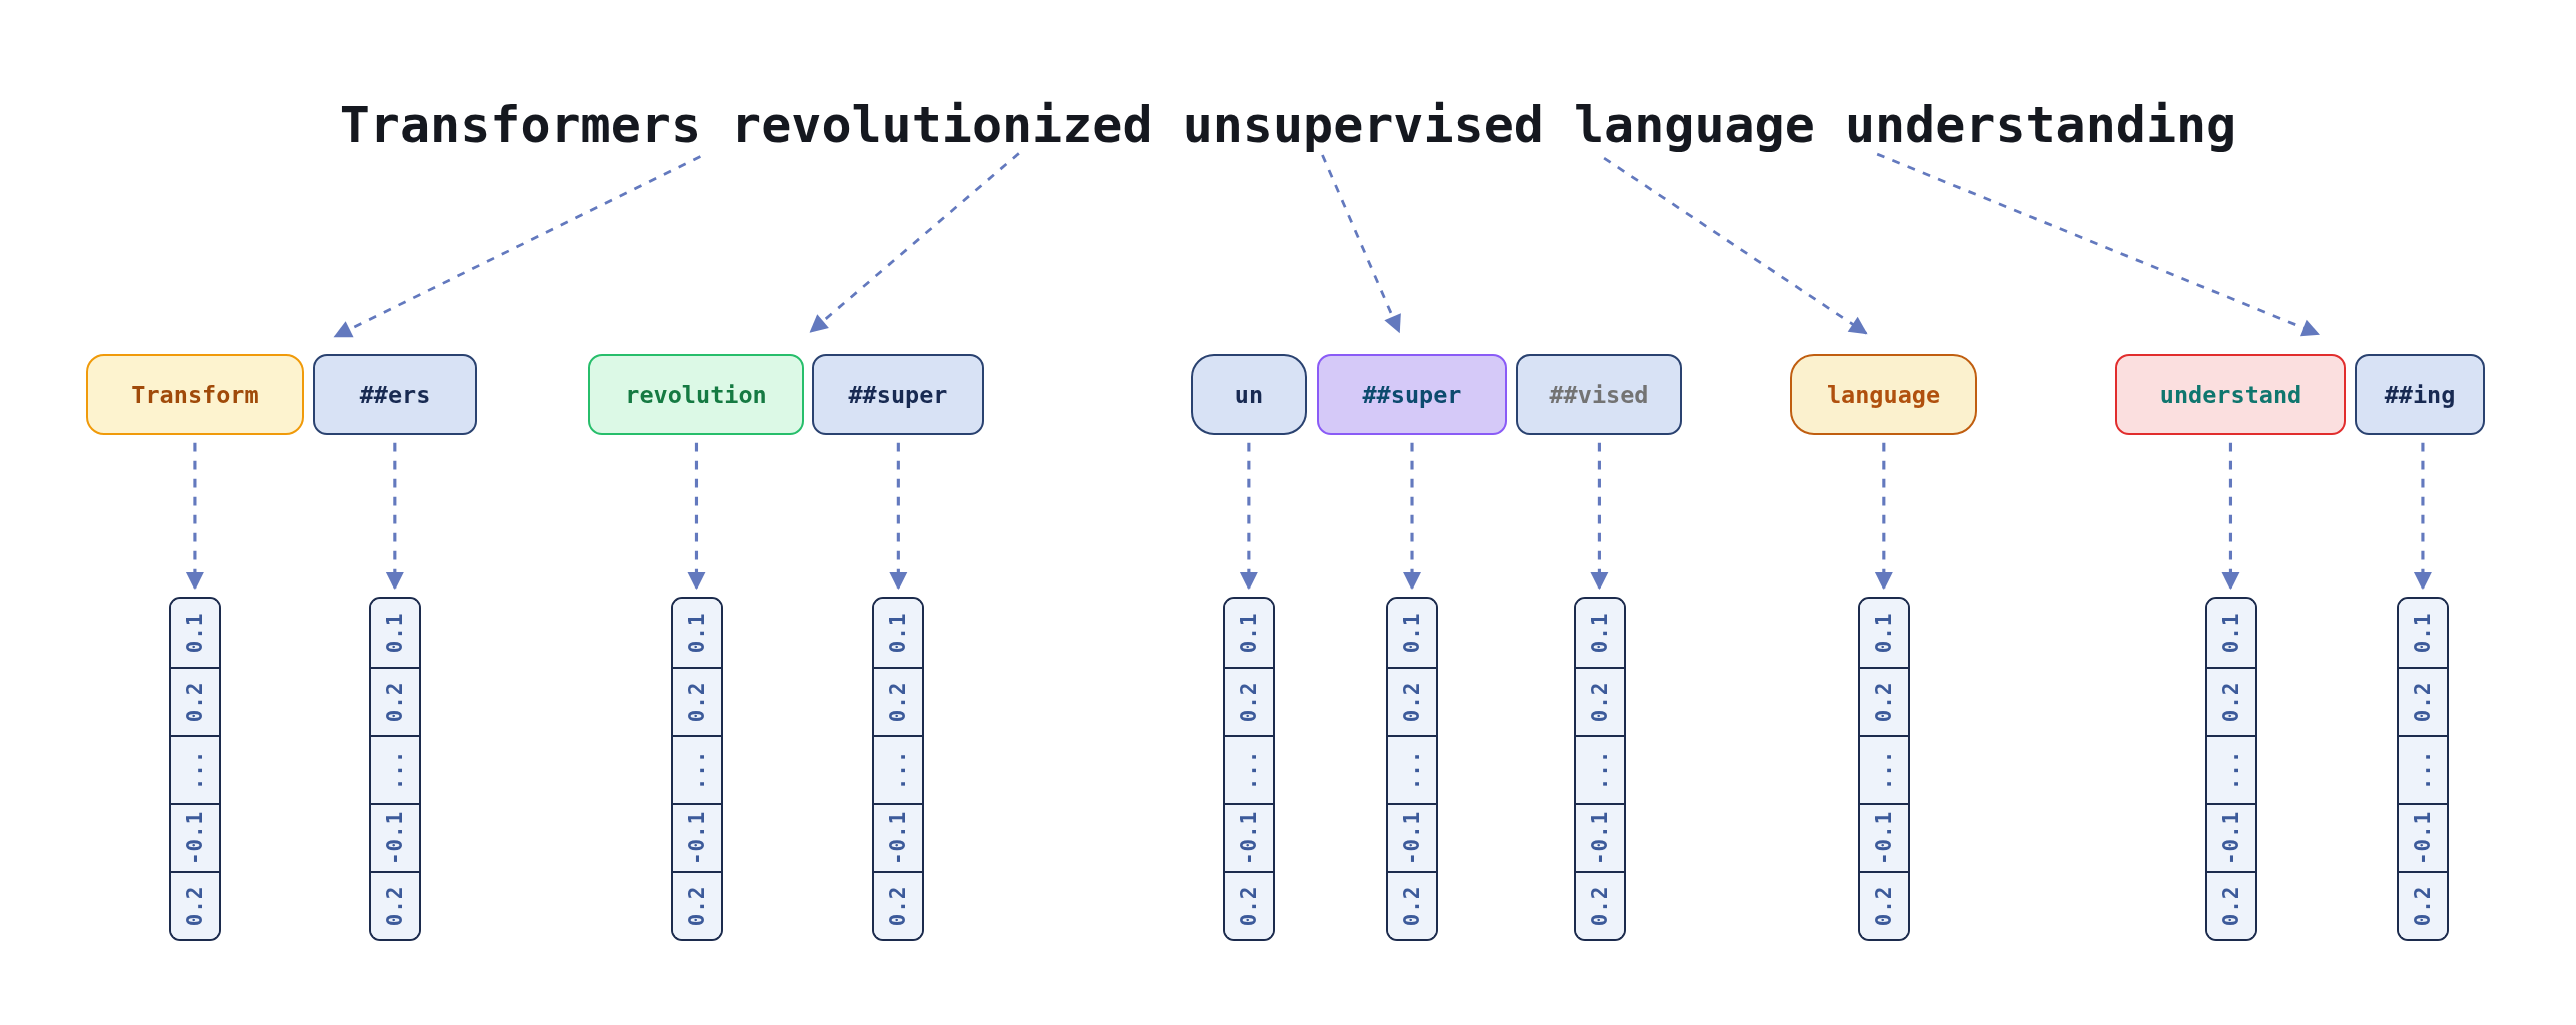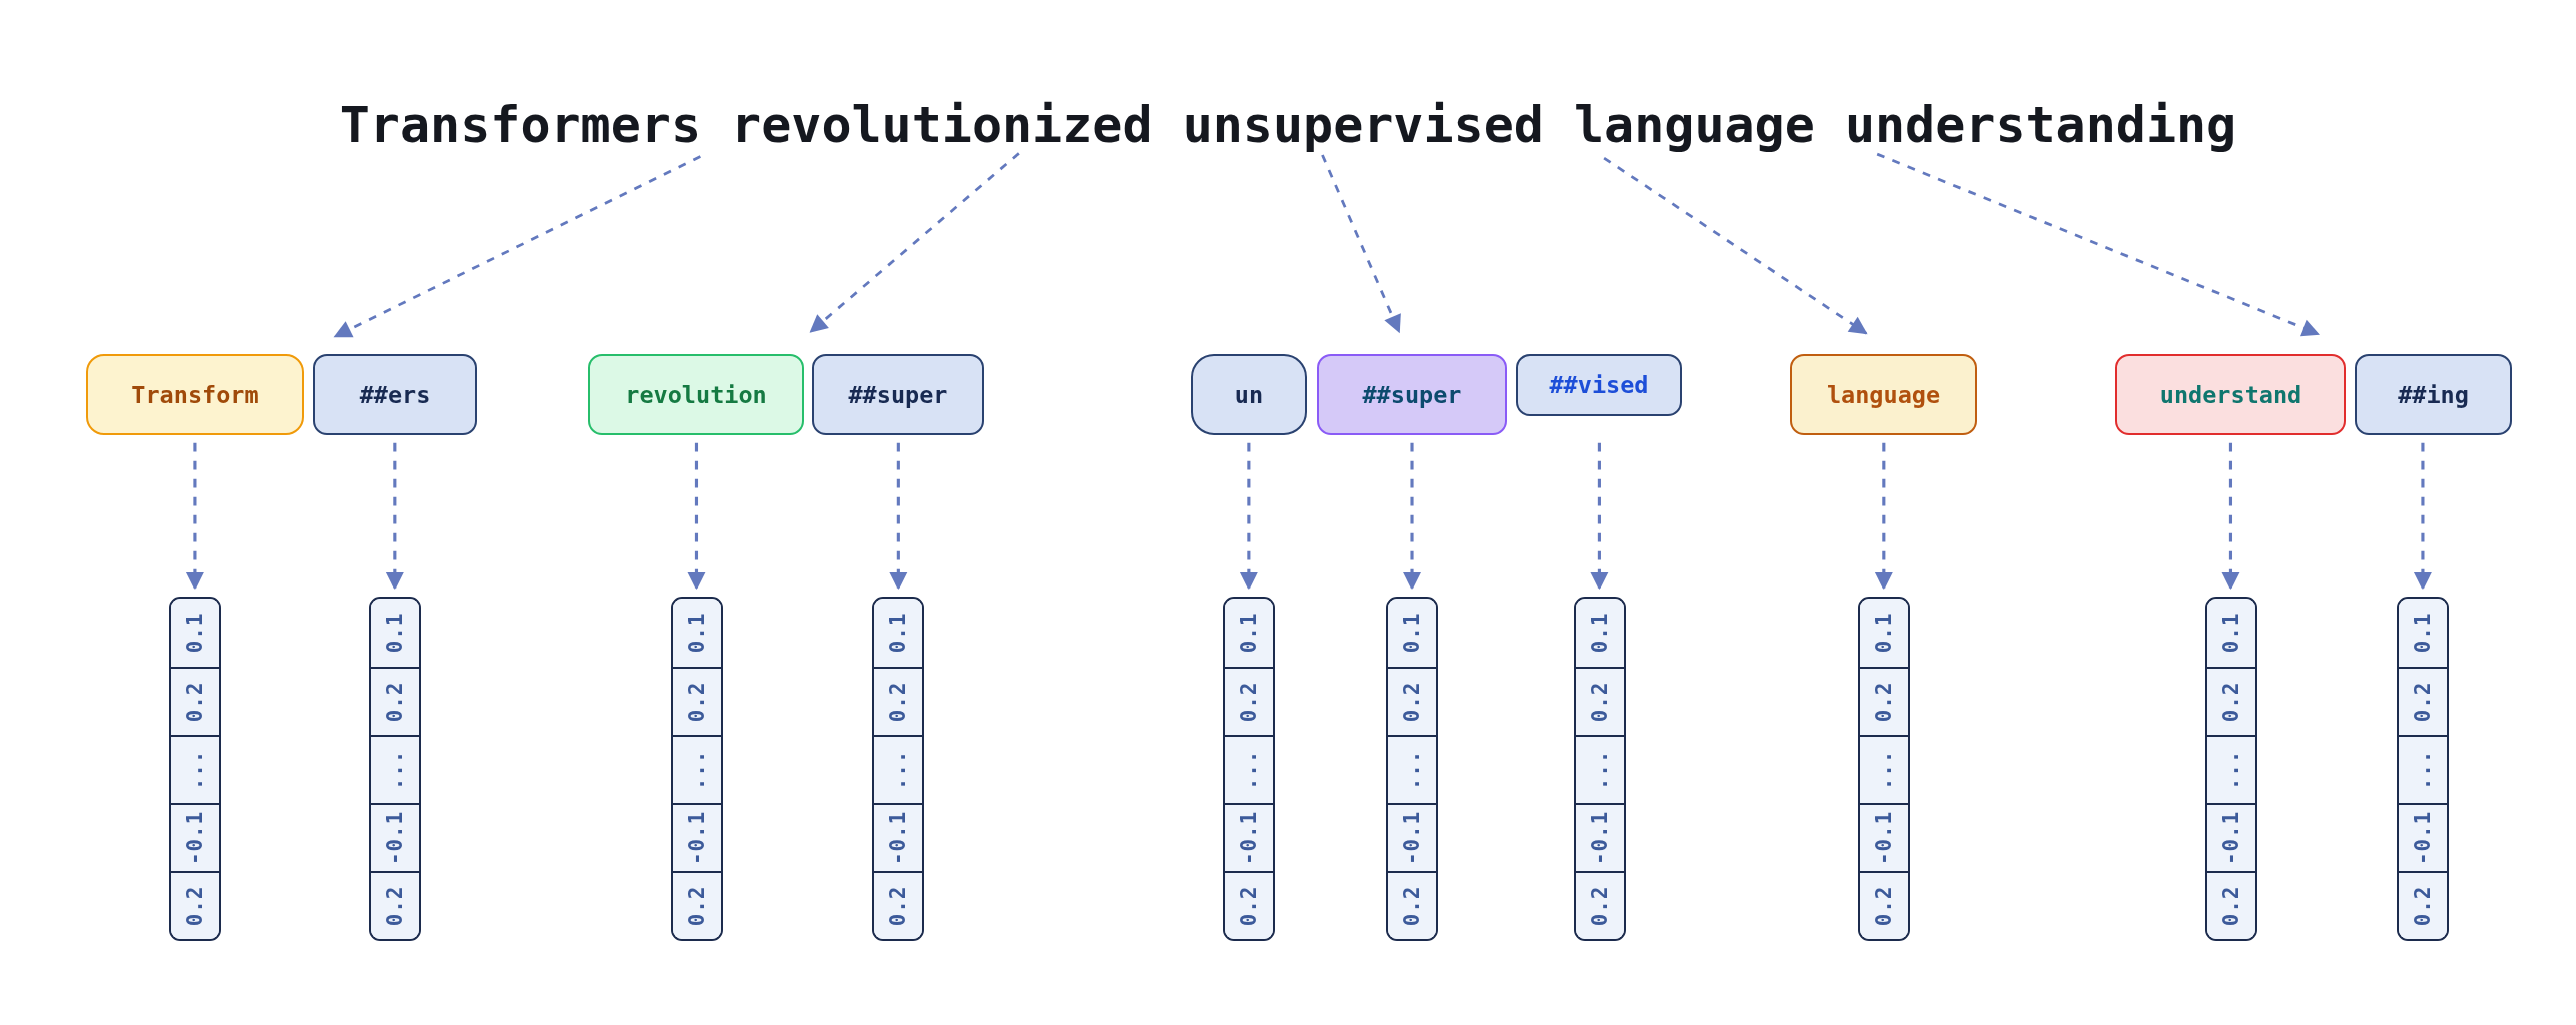--- a/index.html
+++ b/index.html
@@ -64,24 +64,24 @@
         <line x1="3096.5" y1="566" x2="3096.5" y2="752" stroke="#6379be" stroke-width="4" stroke-dasharray="11 12" marker-end="url(#ah)"></line>
       </g>
   </svg>
   <div id="tokens">
       <div class="token" style="left: 86px; top: 354px; width: 218px; height: 81px; background: rgb(253, 243, 207); border-color: rgb(240, 154, 10); color: rgb(160, 74, 10); border-radius: 18px;"><span>Transform</span></div>
       <div class="token" style="left: 313px; top: 354px; width: 164px; height: 81px; background: rgb(216, 226, 245); border-color: rgb(42, 66, 112); color: rgb(24, 42, 82);"><span>##ers</span></div>
       <div class="token" style="left: 588px; top: 354px; width: 216px; height: 81px; background: rgb(220, 249, 230); border-color: rgb(39, 190, 107); color: rgb(21, 122, 66);"><span>revolution</span></div>
       <div class="token" style="left: 812px; top: 354px; width: 172px; height: 81px; background: rgb(216, 226, 245); border-color: rgb(42, 66, 112); color: rgb(24, 42, 82);"><span>##super</span></div>
       <div class="token" style="left: 1191px; top: 354px; width: 116px; height: 81px; background: rgb(216, 226, 245); border-color: rgb(42, 66, 112); color: rgb(24, 42, 82); border-radius: 23px;"><span>un</span></div>
       <div class="token" style="left: 1317px; top: 354px; width: 190px; height: 81px; background: rgb(213, 201, 248); border-color: rgb(138, 91, 246); color: #0c4a6e;"><span>##super</span></div>
-      <div class="token" style="left: 1516px; top: 354px; width: 166px; height: 62px; background: rgb(216, 226, 245); border-color: rgb(42, 66, 112); color: #1d4ed8;"><span>##vised</span></div>
-      <div class="token" style="left: 1790px; top: 354px; width: 187px; height: 81px; background: rgb(251, 241, 206); border-color: rgb(192, 94, 16); color: rgb(176, 80, 14);"><span>language</span></div>
+      <div class="token" style="left: 1516px; top: 354px; width: 166px; height: 81px; background: rgb(216, 226, 245); border-color: rgb(42, 66, 112); color: #737373;"><span>##vised</span></div>
+      <div class="token" style="left: 1790px; top: 354px; width: 187px; height: 81px; background: rgb(251, 241, 206); border-color: rgb(192, 94, 16); color: rgb(176, 80, 14); border-radius: 24px;"><span>language</span></div>
       <div class="token" style="left: 2115px; top: 354px; width: 231px; height: 81px; background: rgb(251, 223, 223); border-color: rgb(225, 45, 45); color: #0f766e;"><span>understand</span></div>
-      <div class="token" style="left: 2355px; top: 354px; width: 157px; height: 81px; background: rgb(216, 226, 245); border-color: rgb(42, 66, 112); color: rgb(24, 42, 82);"><span>##ing</span></div>
+      <div class="token" style="left: 2355px; top: 354px; width: 130px; height: 81px; background: rgb(216, 226, 245); border-color: rgb(42, 66, 112); color: rgb(24, 42, 82);"><span>##ing</span></div>
     </div>
   <div id="vectors">
       <div class="vec" style="left: 169px; top: 597px;">
         <div class="cell" style="height: 68px;">
           <span class="rot">0.1</span>
         </div>
         <div class="cell" style="height: 68px;">
           <span class="rot">0.2</span>
         </div>
         <div class="cell" style="height: 68px;">

